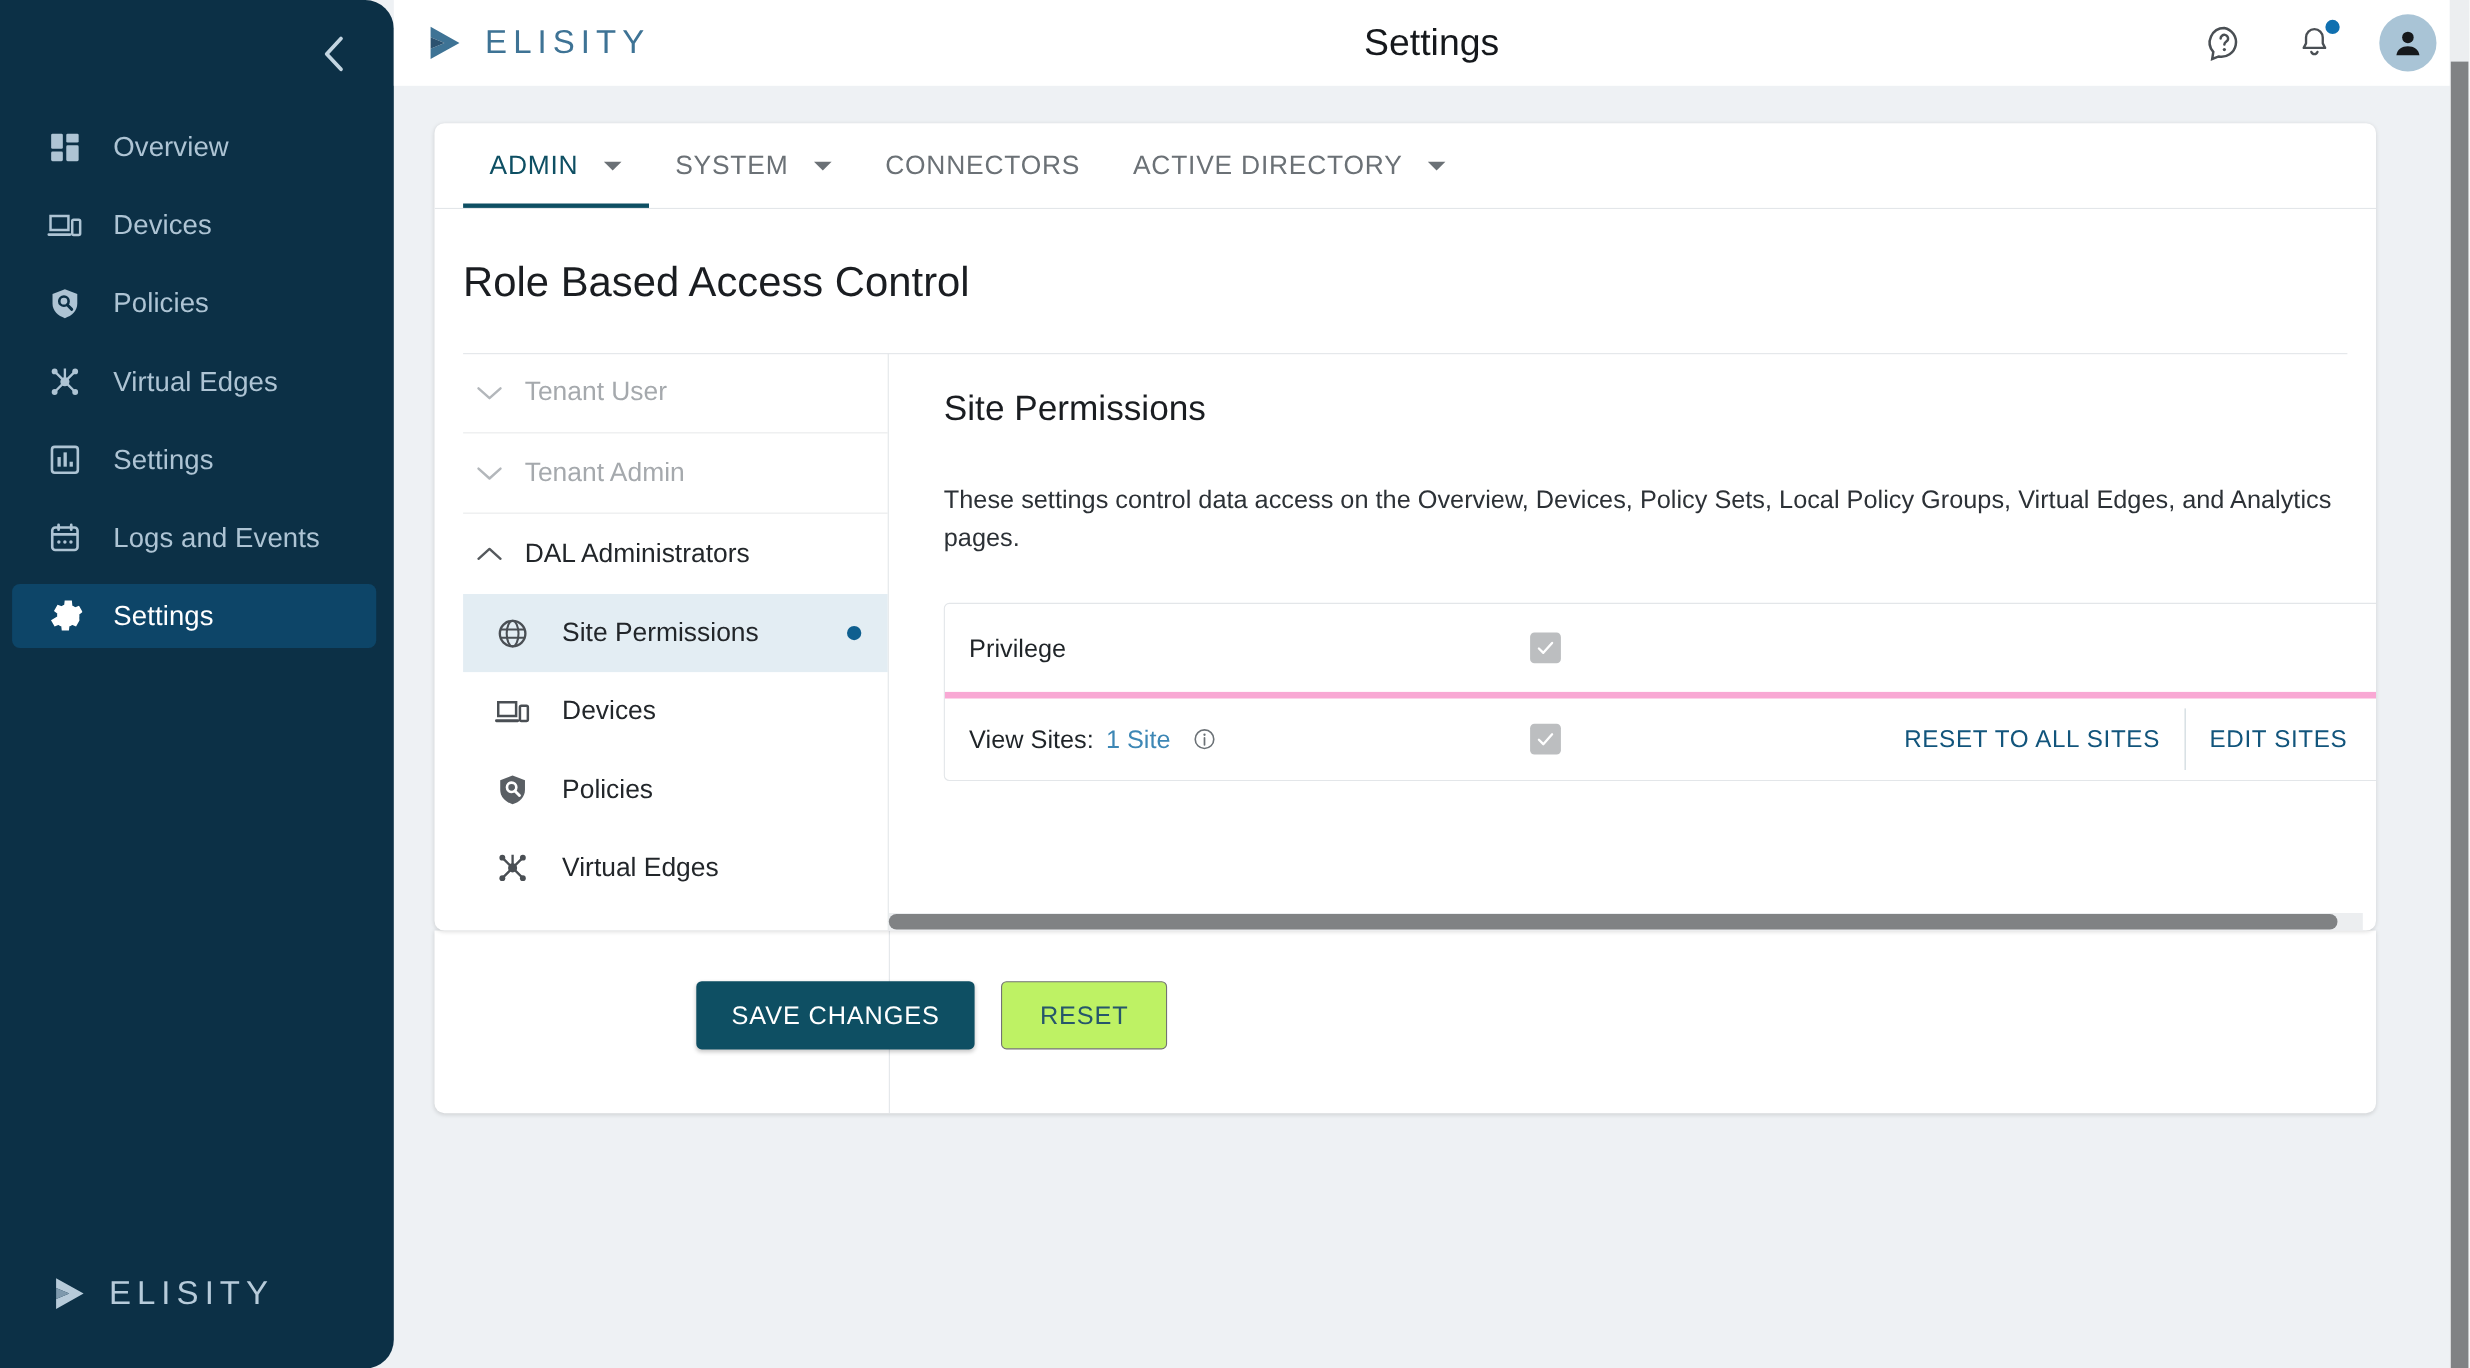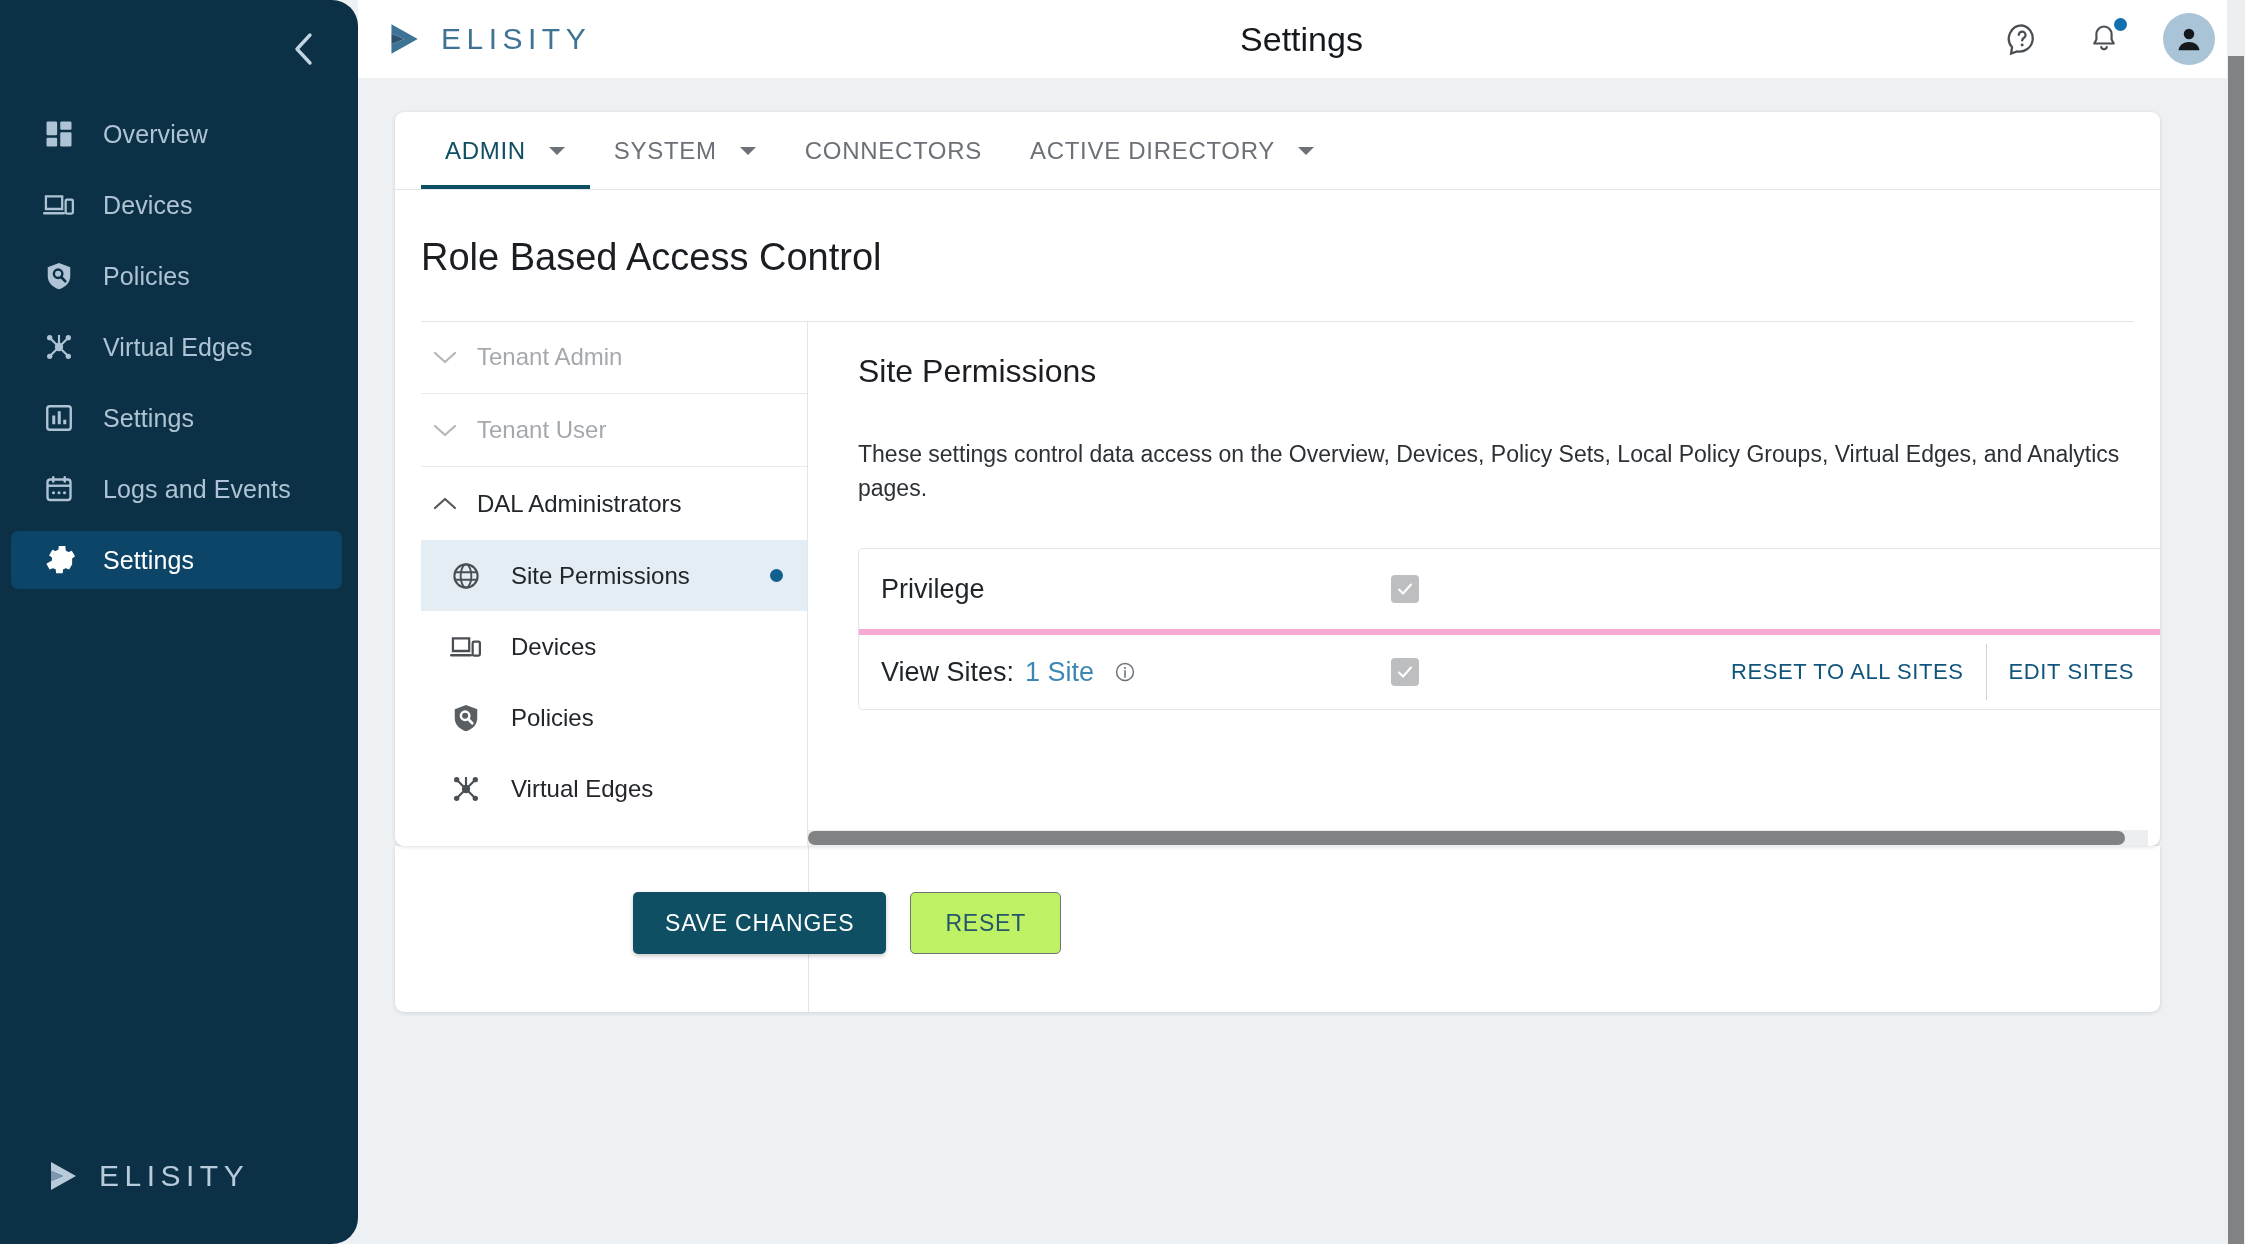--- a/index.html
+++ b/index.html
@@ -253,21 +253,21 @@
     border-radius: 5px;
     width: 1315px;
   }
   .ptrow {
     display: flex; align-items: center;
     height: 80px;
     position: relative;
     padding-left: 22px;
   }
   .ptrow + .ptrow { border-top: 6px solid #f9a8d4; }
-  .ptrow .pt-label { font-size: 27px; color: #1f2428; display: flex; align-items: center; gap: 11px; }
+  .ptrow .pt-label { font-size: 23px; color: #1f2428; display: flex; align-items: center; gap: 11px; }
   .pt-link { color: #3d87b5; cursor: pointer; }
   .cbox {
     position: absolute;
     left: 532px;
     width: 28px; height: 28px;
     border-radius: 4px;
     background: #bcbec0;
     display: flex; align-items: center; justify-content: center;
     cursor: pointer;
   }
@@ -548,30 +548,30 @@
     <div id="split">
 
       <div id="role-tree">
 
         <div class="role-row">
           <span class="chev">
             <svg width="26" height="16" viewBox="0 0 26 16">
                 <path d="M3 4 L13 13 L23 4" fill="none" stroke="#b3b7bb" stroke-width="2.2" stroke-linecap="round" stroke-linejoin="round"></path>
               </svg>
           </span>
-          <span class="role-lbl">Tenant Admin</span>
+          <span class="role-lbl">Tenant User</span>
         </div>
 
         <div class="role-row">
           <span class="chev">
             <svg width="26" height="16" viewBox="0 0 26 16">
                 <path d="M3 4 L13 13 L23 4" fill="none" stroke="#b3b7bb" stroke-width="2.2" stroke-linecap="round" stroke-linejoin="round"></path>
               </svg>
           </span>
-          <span class="role-lbl">Tenant User</span>
+          <span class="role-lbl">Tenant Admin</span>
         </div>
 
         <div class="role-row expanded nobrd">
           <span class="chev">
             <svg width="26" height="16" viewBox="0 0 26 16">
                 <path d="M3 12 L13 3 L23 12" fill="none" stroke="#55595d" stroke-width="2.2" stroke-linecap="round" stroke-linejoin="round"></path>
               </svg>
           </span>
           <span class="role-lbl">DAL Administrators</span>
         </div>

